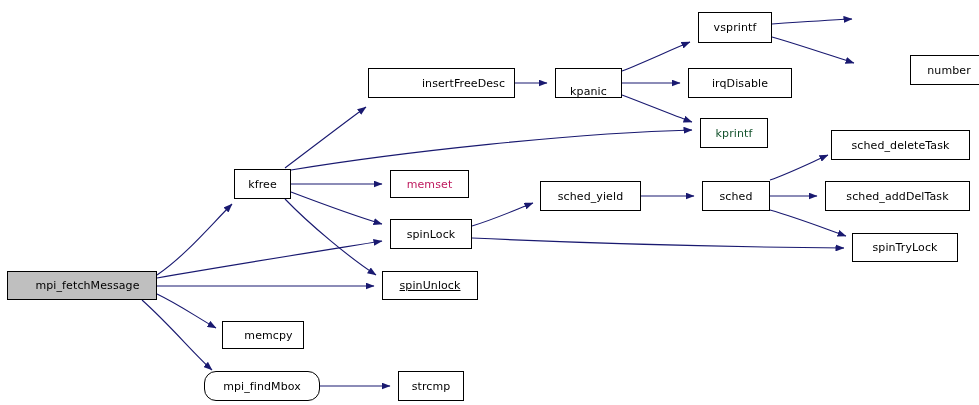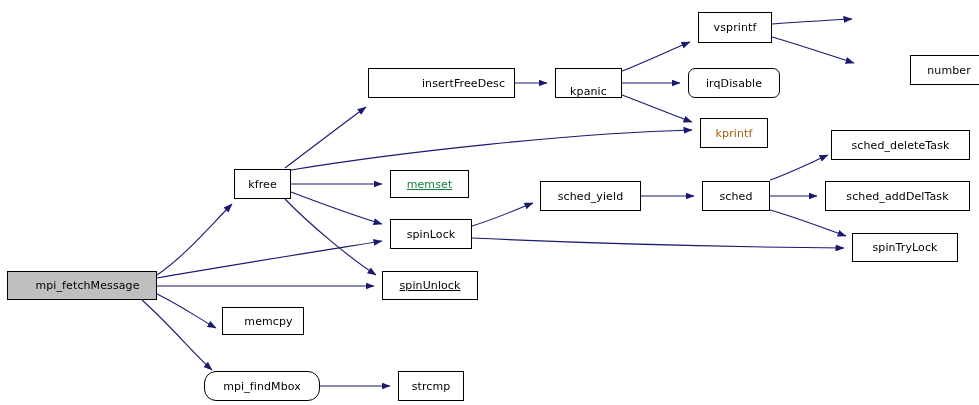--- a/index.html
+++ b/index.html
@@ -103,27 +103,27 @@
       </div>
       <div class="node" style="left: 555px; top: 68px; width: 67px; height: 30px; border-color: rgb(0, 0, 0); background: rgb(255, 255, 255); color: rgb(0, 0, 0); align-items: flex-end;">
         <span class="node-label">kpanic</span>
       </div>
       <div class="node" style="left: 698px; top: 12px; width: 74px; height: 31px; border-color: rgb(0, 0, 0); background: rgb(255, 255, 255); color: rgb(0, 0, 0);">
         <span class="node-label">vsprintf</span>
       </div>
       <div class="node" style="left: 862px; top: 55px; width: 78px; height: 30px; border-color: rgb(0, 0, 0); background: rgb(255, 255, 255); color: rgb(0, 0, 0); margin-left: 48px;">
         <span class="node-label">number</span>
       </div>
-      <div class="node" style="left: 688px; top: 68px; width: 92px; height: 30px; border-color: rgb(0, 0, 0); background: rgb(255, 255, 255); color: rgb(0, 0, 0); border-radius: 7px;">
+      <div class="node" style="left: 688px; top: 68px; width: 104px; height: 30px; border-color: rgb(0, 0, 0); background: rgb(255, 255, 255); color: rgb(0, 0, 0);">
         <span class="node-label">irqDisable</span>
       </div>
-      <div class="node" style="left: 700px; top: 118px; width: 68px; height: 30px; border-color: rgb(0, 0, 0); background: rgb(255, 255, 255); color: #a16207;">
+      <div class="node" style="left: 700px; top: 118px; width: 68px; height: 30px; border-color: rgb(0, 0, 0); background: rgb(255, 255, 255); color: #14532d;">
         <span class="node-label">kprintf</span>
       </div>
-      <div class="node" style="left: 390px; top: 170px; width: 79px; height: 28px; border-color: rgb(0, 0, 0); background: rgb(255, 255, 255); color: #15803d; text-decoration: underline;">
+      <div class="node" style="left: 390px; top: 170px; width: 79px; height: 28px; border-color: rgb(0, 0, 0); background: rgb(255, 255, 255); color: #be185d;">
         <span class="node-label">memset</span>
       </div>
       <div class="node" style="left: 831px; top: 130px; width: 139px; height: 30px; border-color: rgb(0, 0, 0); background: rgb(255, 255, 255); color: rgb(0, 0, 0);">
         <span class="node-label">sched_deleteTask</span>
       </div>
       <div class="node" style="left: 540px; top: 181px; width: 101px; height: 30px; border-color: rgb(0, 0, 0); background: rgb(255, 255, 255); color: rgb(0, 0, 0);">
         <span class="node-label">sched_yield</span>
       </div>
       <div class="node" style="left: 702px; top: 181px; width: 68px; height: 30px; border-color: rgb(0, 0, 0); background: rgb(255, 255, 255); color: rgb(0, 0, 0);">
         <span class="node-label">sched</span>
@@ -133,21 +133,21 @@
       </div>
       <div class="node" style="left: 390px; top: 219px; width: 82px; height: 30px; border-color: rgb(0, 0, 0); background: rgb(255, 255, 255); color: rgb(0, 0, 0);">
         <span class="node-label">spinLock</span>
       </div>
       <div class="node" style="left: 852px; top: 233px; width: 106px; height: 29px; border-color: rgb(0, 0, 0); background: rgb(255, 255, 255); color: rgb(0, 0, 0);">
         <span class="node-label">spinTryLock</span>
       </div>
       <div class="node" style="left: 382px; top: 271px; width: 96px; height: 29px; border-color: rgb(0, 0, 0); background: rgb(255, 255, 255); color: rgb(0, 0, 0); text-decoration: underline;">
         <span class="node-label">spinUnlock</span>
       </div>
-      <div class="node" style="left: 222px; top: 307px; width: 82px; height: 28px; border-color: rgb(0, 0, 0); background: rgb(255, 255, 255); color: rgb(0, 0, 0); padding-left: 11px;">
+      <div class="node" style="left: 222px; top: 321px; width: 82px; height: 28px; border-color: rgb(0, 0, 0); background: rgb(255, 255, 255); color: rgb(0, 0, 0); padding-left: 11px;">
         <span class="node-label">memcpy</span>
       </div>
       <div class="node" style="left: 204px; top: 371px; width: 116px; height: 30px; border-color: rgb(0, 0, 0); background: rgb(255, 255, 255); color: rgb(0, 0, 0); border-radius: 12px;">
         <span class="node-label">mpi_findMbox</span>
       </div>
       <div class="node" style="left: 398px; top: 371px; width: 66px; height: 30px; border-color: rgb(0, 0, 0); background: rgb(255, 255, 255); color: rgb(0, 0, 0);">
         <span class="node-label">strcmp</span>
       </div>
     </div>
 

